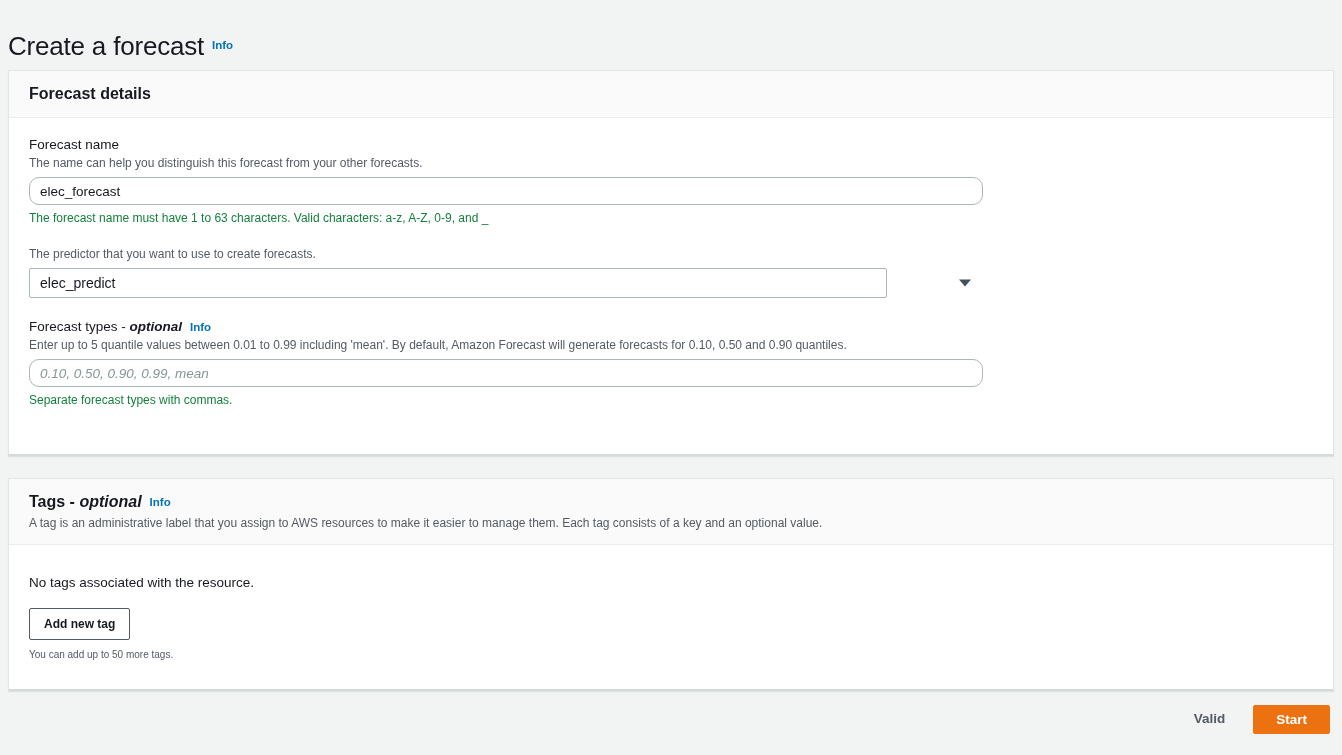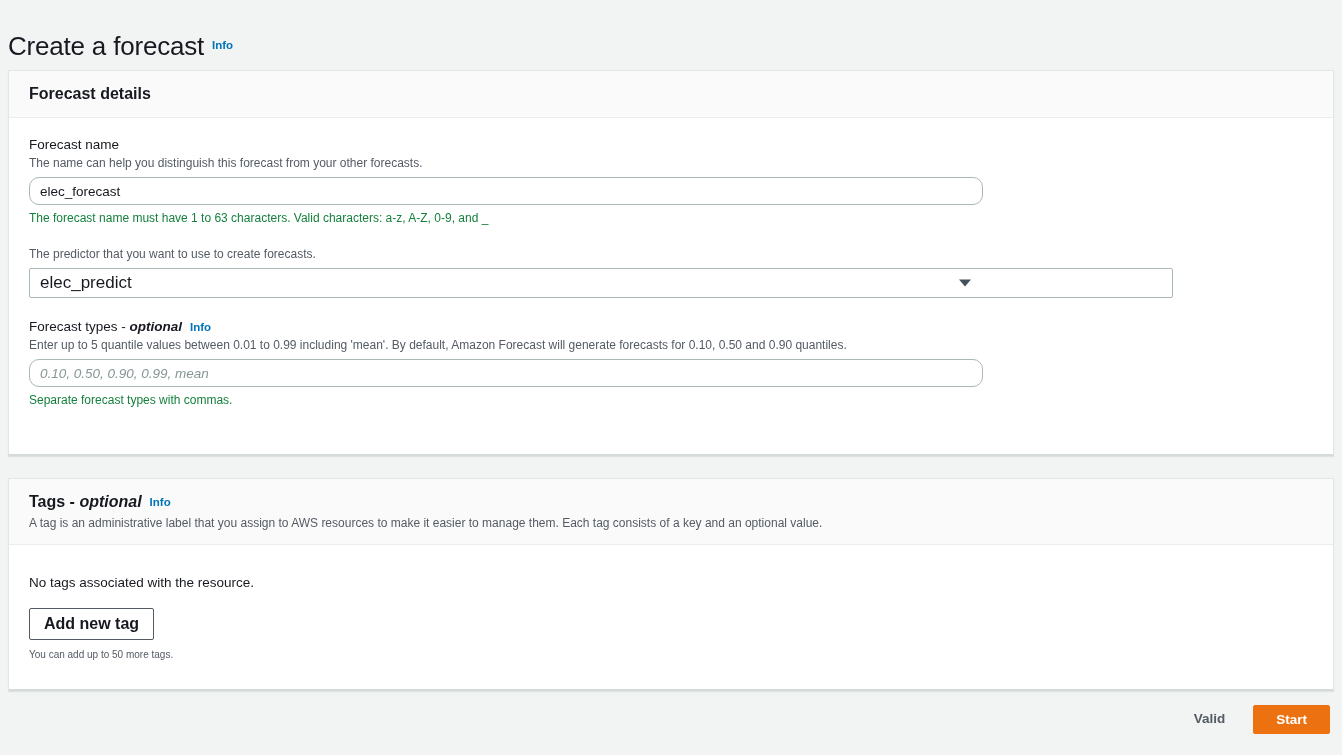--- a/index.html
+++ b/index.html
@@ -113,25 +113,25 @@
     color: #879596;
     font-style: italic;
   }
   .select-wrap {
     position: relative;
     width: 954px;
     height: 30px;
   }
   .select-input {
     display: block;
-    width: 1144px;
+    width: 858px;
     height: 30px;
     padding: 4px 30px 4px 10px;
     font-family: "Liberation Sans", sans-serif;
-    font-size: 17px;
+    font-size: 14px;
     color: #16191f;
     background: #ffffff;
     border: 1px solid #aab7b8;
     border-radius: 2px;
     line-height: 20px;
     cursor: pointer;
   }
   .select-caret {
     position: absolute;
     right: 12px;
@@ -147,21 +147,21 @@
   
   .tags-empty {
     font-size: 13.5px;
     color: #16191f;
     margin: 12px 0 18px 0;
   }
   .btn-normal {
     display: inline-block;
     padding: 5px 14px;
     font-family: "Liberation Sans", sans-serif;
-    font-size: 16px;
+    font-size: 12px;
     font-weight: bold;
     color: #16191f;
     background: #ffffff;
     border: 1px solid #545b64;
     border-radius: 2px;
     cursor: pointer;
     line-height: 20px;
   }
   .tags-hint {
     font-size: 10px;

